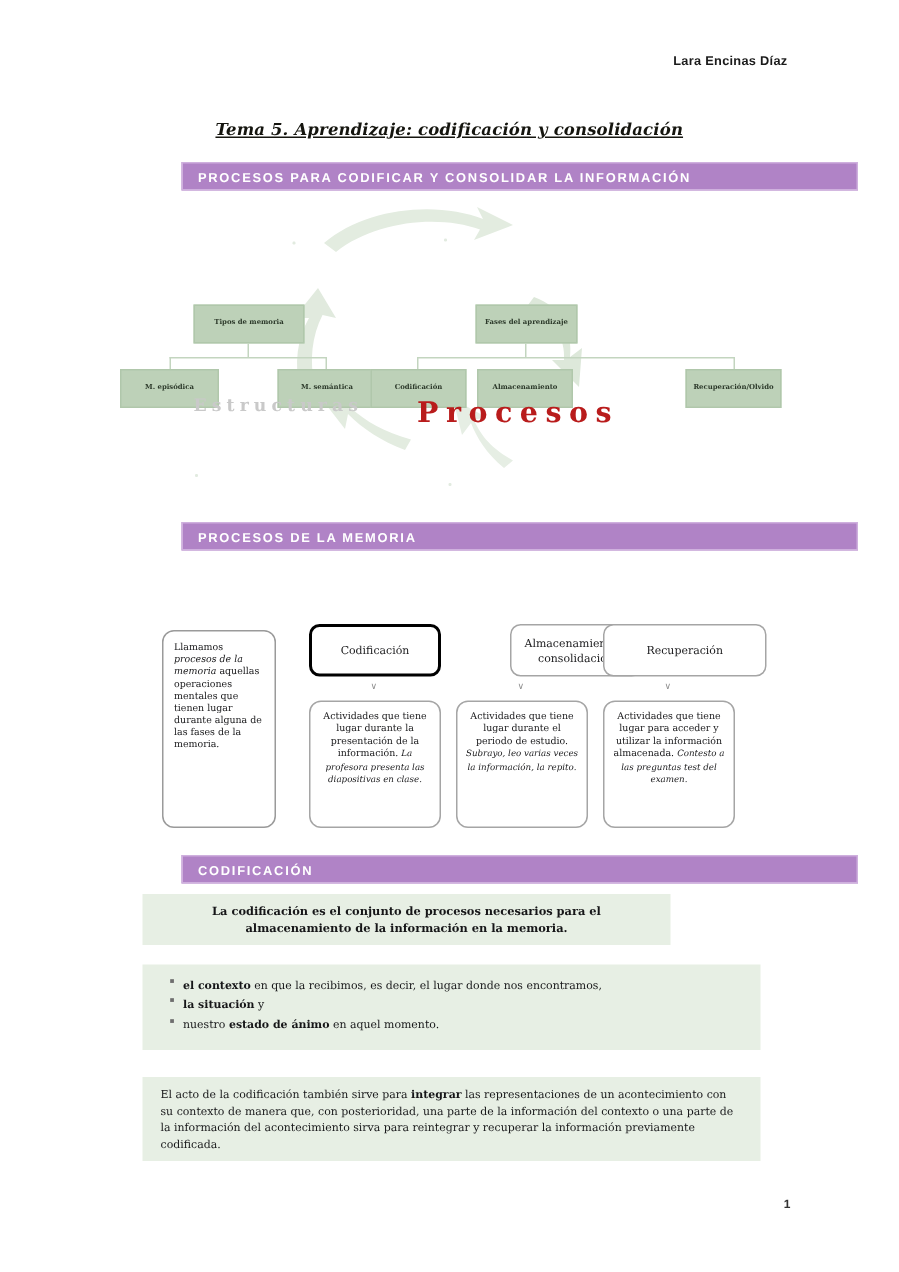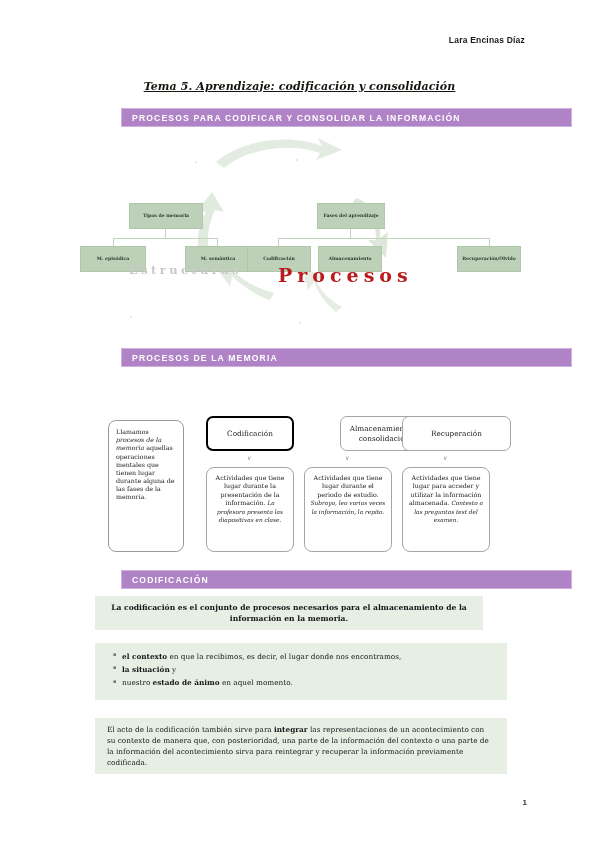--- a/index.html
+++ b/index.html
@@ -140,21 +140,21 @@
   }
 
   
   .gblock {
     position: absolute;
     background: #e7efe4;
     font-family: "DejaVu Serif", serif;
     color: #161618;
   }
   #gb1 {
-    left: 95px; top: 596px; width: 388px; height: 34px;
+    left: 95px; top: 596px; width: 352px; height: 34px;
     font-size: 7.6px; font-weight: 700; text-align: center;
     line-height: 1.45; padding: 6px 14px;
   }
   #gb2 {
     left: 95px; top: 643px; width: 412px; height: 57px;
     font-size: 7.3px; line-height: 1.5; padding: 6px 12px 5px;
   }
   #gb2 ul { list-style: none; margin: 2px 0 0 0; padding: 0; }
   #gb2 li { position: relative; padding-left: 15px; margin-top: 2.5px; }
   #gb2 li::before {

